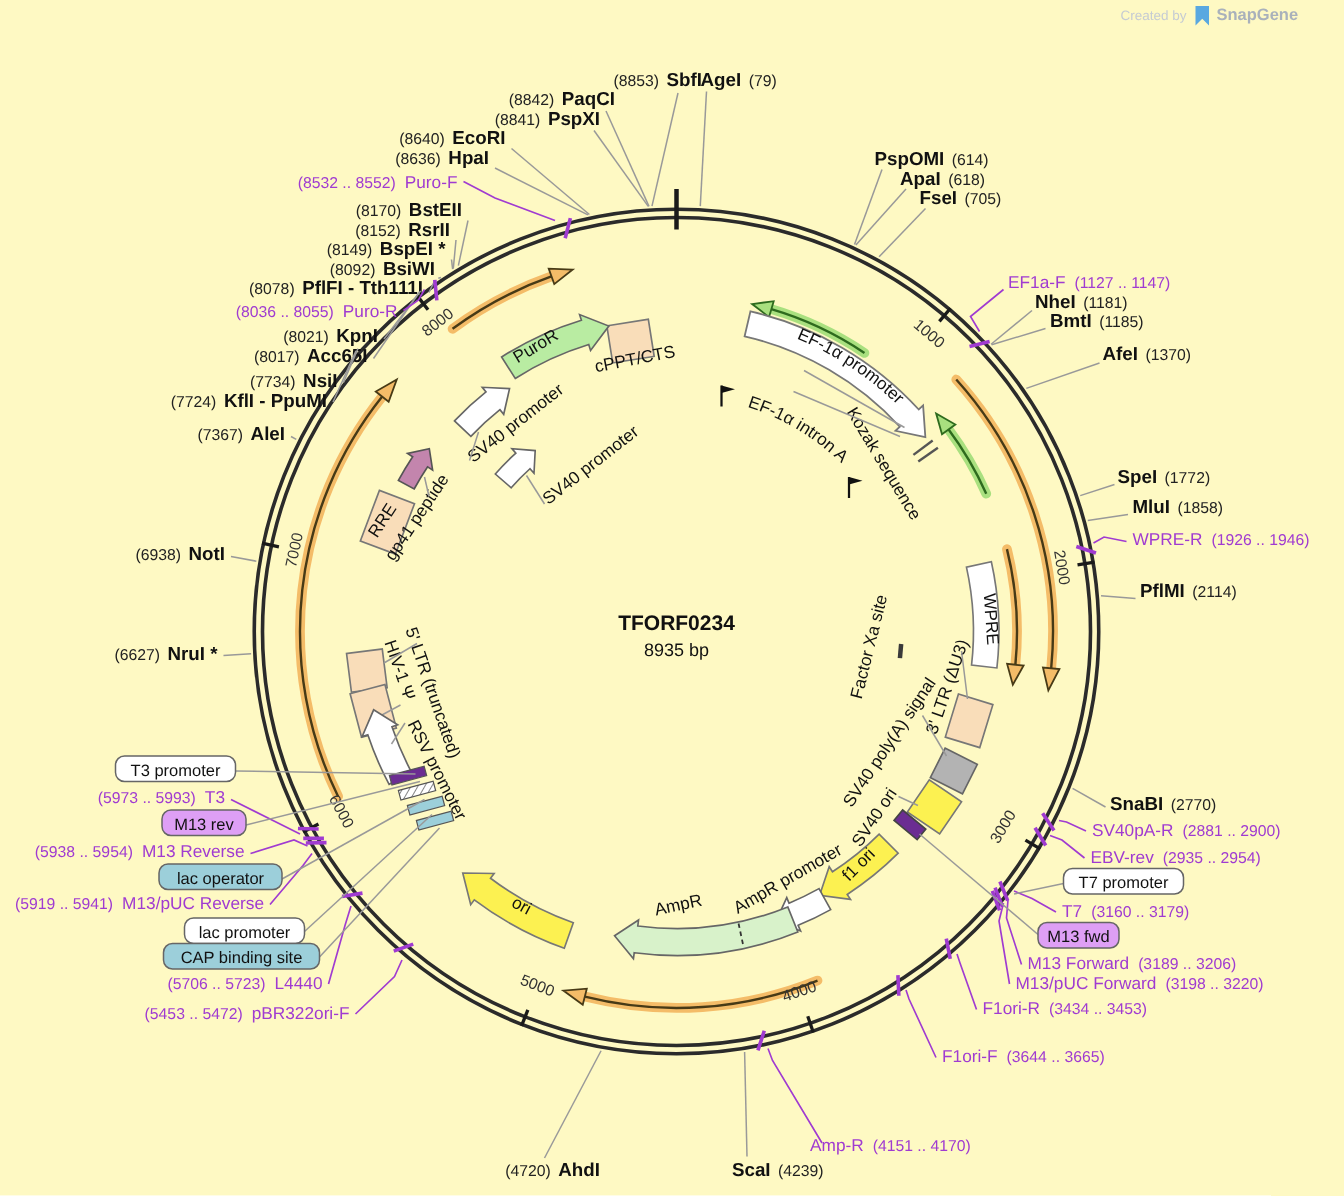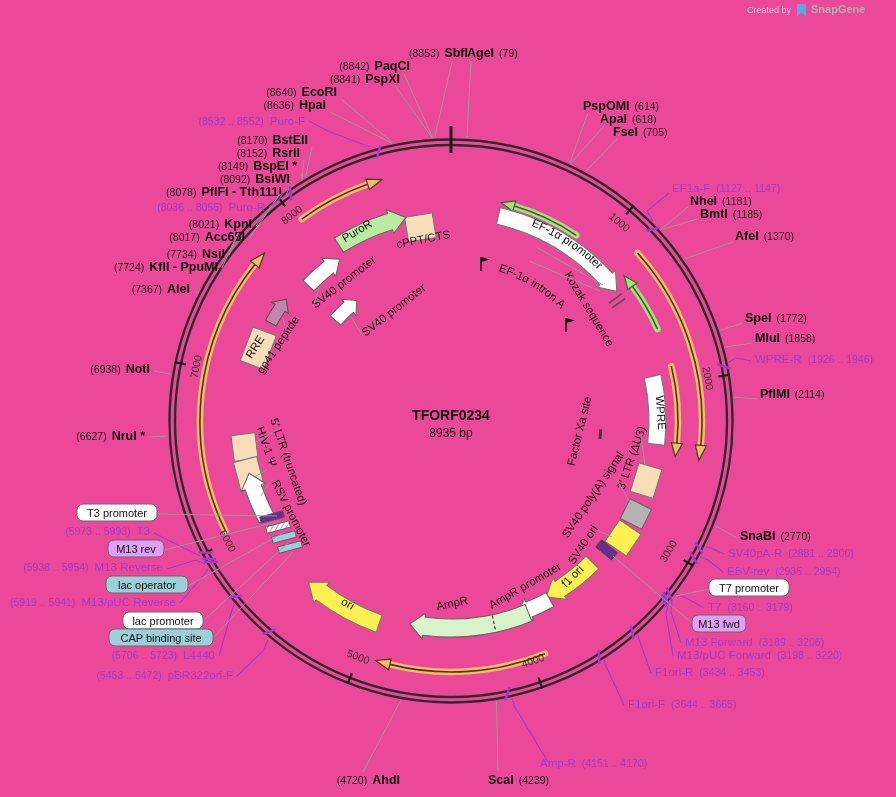--- a/index.html
+++ b/index.html
@@ -1,16 +1,16 @@
 <!DOCTYPE html>
 <html><head>
 <meta charset="utf-8">
 <style>
   html,body{margin:0;padding:0;background:#fff;}
-  .stage{position:relative;width:896px;height:797px;background:#ec4899;overflow:hidden;
+  .stage{position:relative;width:896px;height:797px;background:#fef9c3;overflow:hidden;
          font-family:"Liberation Sans","DejaVu Sans",sans-serif;}
   svg{display:block;}
   text{font-family:"Liberation Sans","DejaVu Sans",sans-serif;}
   .site-name{font-size:12.5px;font-weight:bold;fill:#111;}
   .site-pos{font-size:10.5px;fill:#222;}
   .primer-name{font-size:11.5px;fill:#A03BD1;}
   .primer-range{font-size:10.5px;fill:#A03BD1;}
   .tick-label{font-size:10.5px;fill:#333;}
   .feat-label{font-size:11.5px;fill:#111;}
   .box-label{font-size:11px;fill:#111;}

